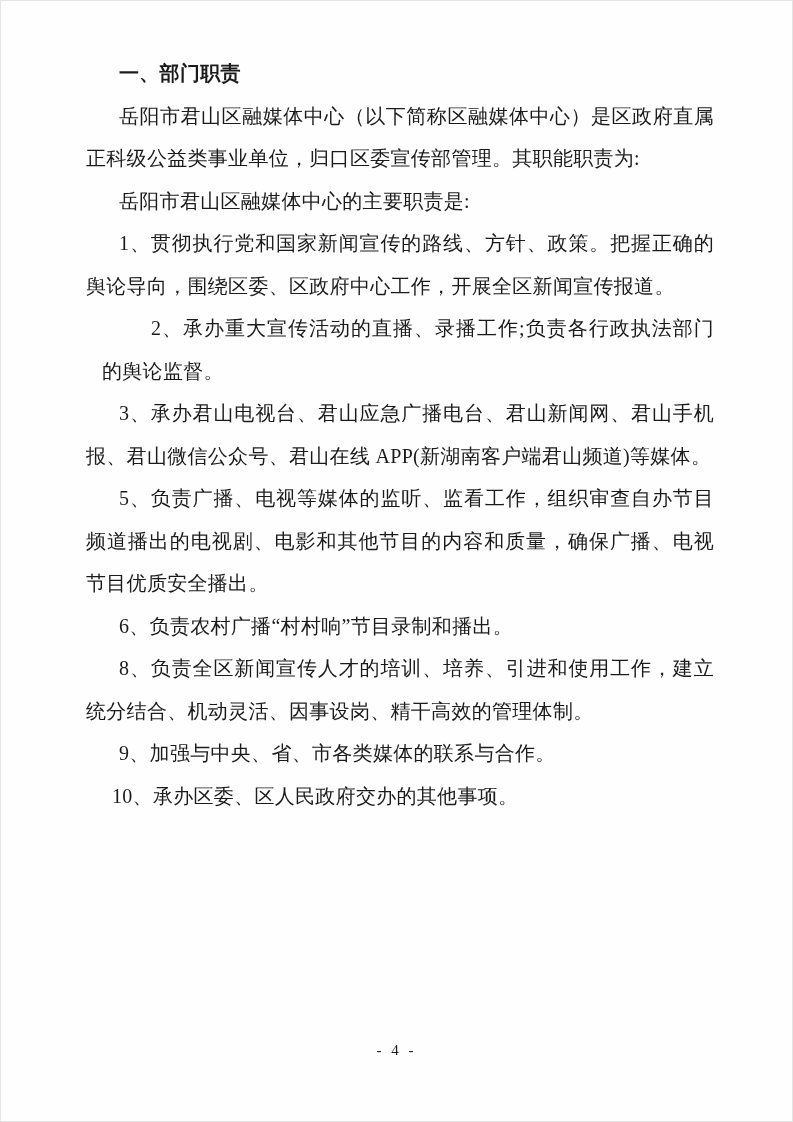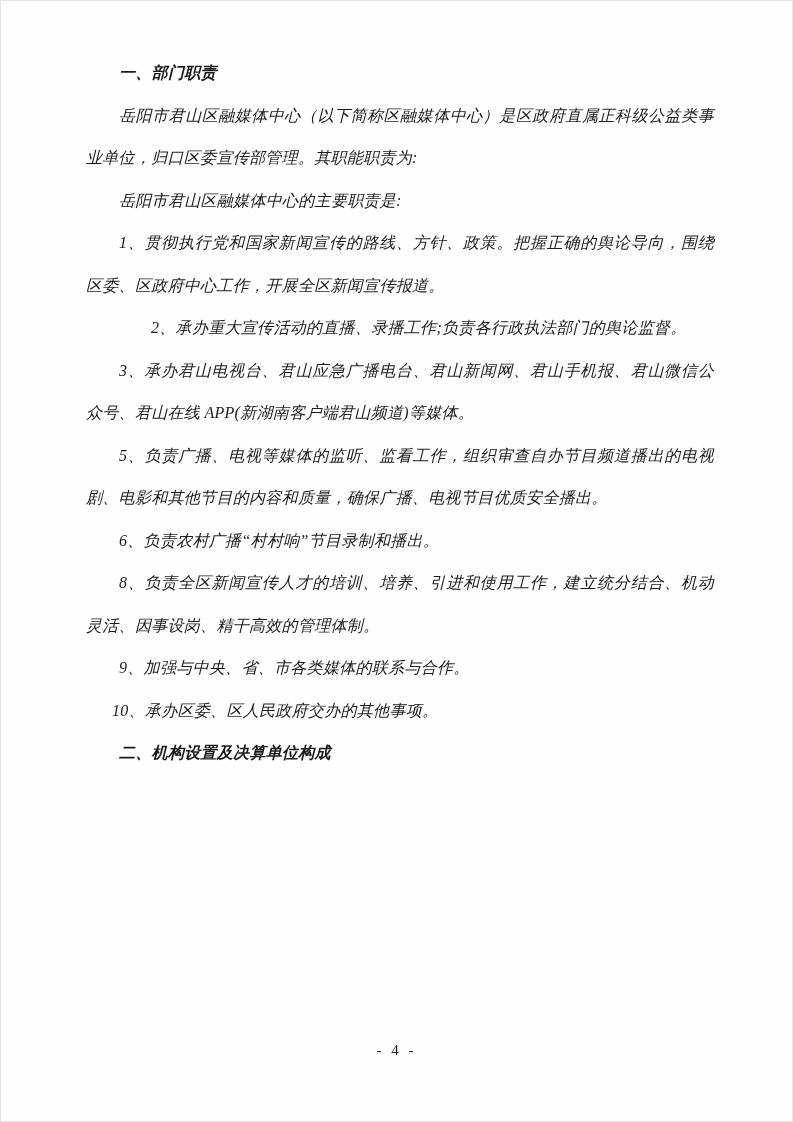--- a/index.html
+++ b/index.html
@@ -16,26 +16,25 @@
     border: 1px solid #e4e4e4;
     font-family: "Liberation Serif", "DejaVu Serif", serif;
     color: #1b1b1b;
     overflow: hidden;
   }
   .content {
     position: absolute;
     left: 85px;
     top: 51px;
     width: 628px;
-    font-size: 16px;
+    font-size: 20px;
     line-height: 42.5px;
     text-align: justify;
     text-justify: inter-character;
     letter-spacing: 0.3px;
-    font-style: italic;
   }
   .content p {
     margin: 0;
     padding: 0;
     text-indent: 33px;
   }
   .content p.heading {
     font-weight: bold;
   }
   .content p.indent-deep {
@@ -69,16 +68,15 @@
     <p>岳阳市君山区融媒体中心（以下简称区融媒体中心）是区政府直属正科级公益类事业单位，归口区委宣传部管理。其职能职责为:</p>
     <p>岳阳市君山区融媒体中心的主要职责是:</p>
     <p>1、贯彻执行党和国家新闻宣传的路线、方针、政策。把握正确的舆论导向，围绕区委、区政府中心工作，开展全区新闻宣传报道。</p>
     <p class="indent-deep">2、承办重大宣传活动的直播、录播工作;负责各行政执法部门的舆论监督。</p>
     <p>3、承办君山电视台、君山应急广播电台、君山新闻网、君山手机报、君山微信公众号、君山在线 APP(新湖南客户端君山频道)等媒体。</p>
     <p>5、负责广播、电视等媒体的监听、监看工作，组织审查自办节目频道播出的电视剧、电影和其他节目的内容和质量，确保广播、电视节目优质安全播出。</p>
     <p>6、负责农村广播“村村响”节目录制和播出。</p>
     <p>8、负责全区新闻宣传人才的培训、培养、引进和使用工作，建立统分结合、机动灵活、因事设岗、精干高效的管理体制。</p>
     <p>9、加强与中央、省、市各类媒体的联系与合作。</p>
     <p class="indent-item10">10、承办区委、区人民政府交办的其他事项。</p>
-    <p class="heading">二、机构设置及决算单位构成</p>
   </main>
   <div class="page-footer">- 4 -</div>
 </div>
 
 </body></html>

